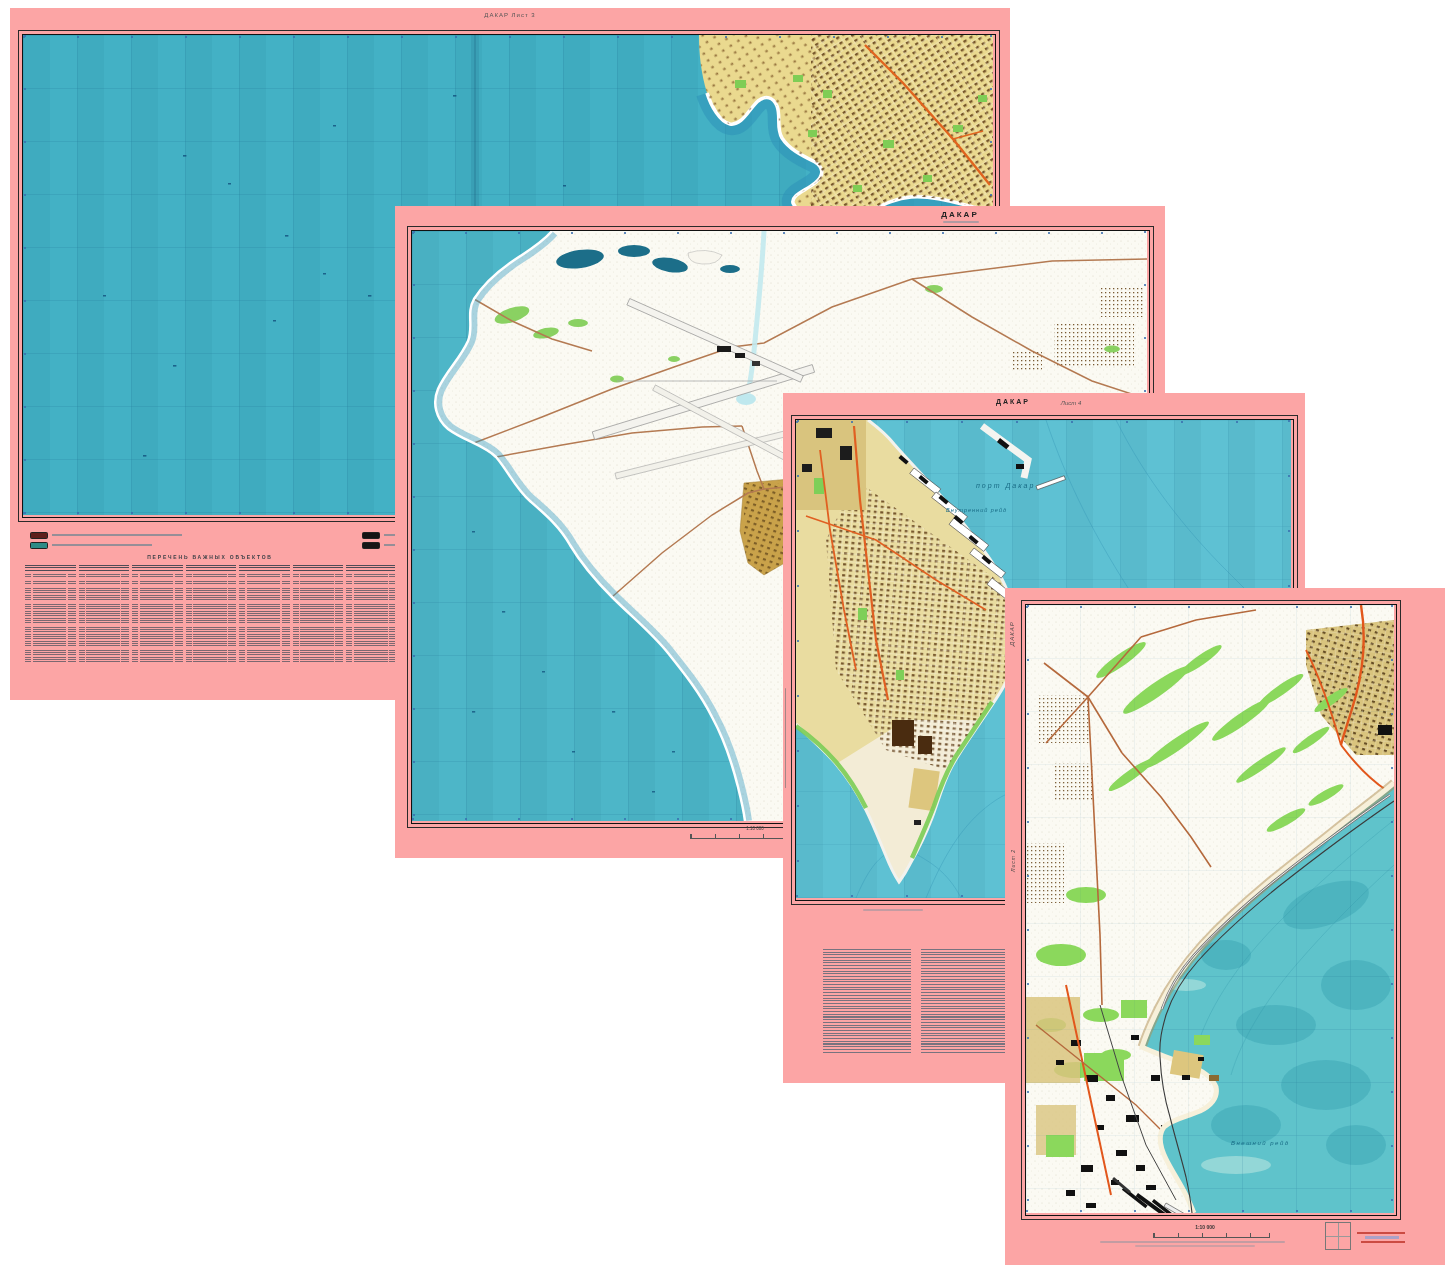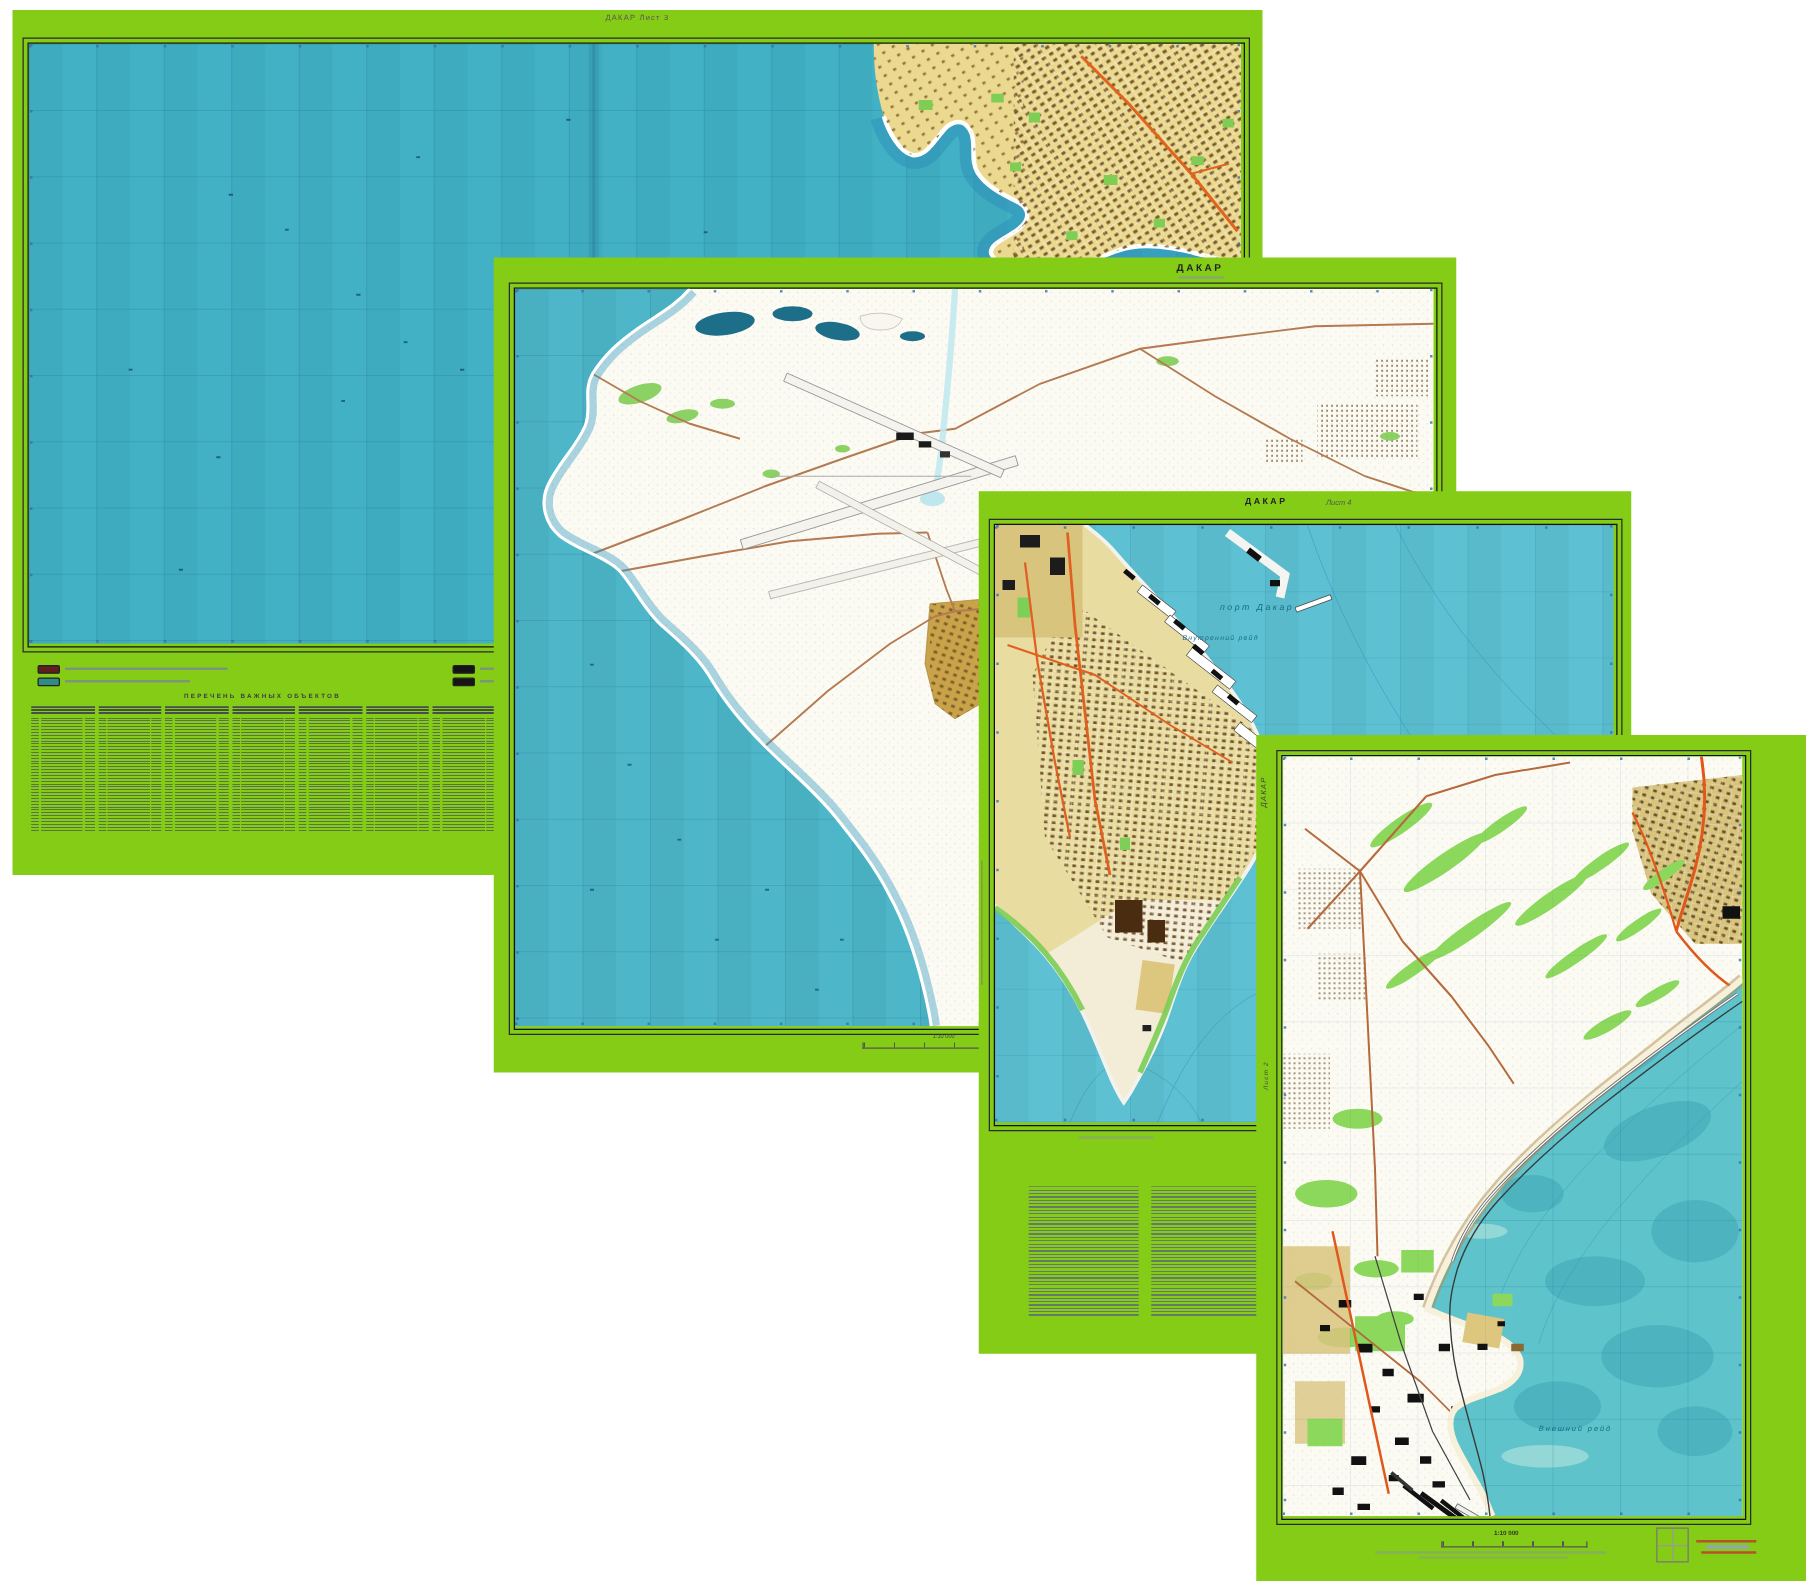--- a/index.html
+++ b/index.html
@@ -1,18 +1,18 @@
 <!DOCTYPE html>
 <html><head>
 <meta charset="utf-8">
 <style>
   html,body{margin:0;padding:0;background:#fff}
   .page{position:relative;width:1445px;height:1265px;background:#ffffff;overflow:hidden;
         font-family:"Liberation Sans",sans-serif}
-  .sheet{position:absolute;background:#84cc16}
+  .sheet{position:absolute;background:#fca5a5}
   .frame{position:absolute;border:1.2px solid #2a2a2a}
   .frame::before{content:"";position:absolute;inset:3px;border:1.4px solid #111;pointer-events:none}
   .frame svg{position:absolute;left:4px;top:4px;display:block}
   .title{position:absolute;font-weight:bold;color:#222;text-align:center;letter-spacing:2px}
   .smallcap{position:absolute;color:#555;text-align:center}
   .smudge{position:absolute;background:#8a93a0;opacity:.65;border-radius:1px}
   .ftext{position:absolute;background-image:repeating-linear-gradient(to bottom,rgba(96,106,120,.85) 0 1px,transparent 1px 2.7px)}
   .vlabel{position:absolute;writing-mode:vertical-rl;transform:rotate(180deg);color:#444;letter-spacing:1px}
   .litem{position:absolute;display:flex;align-items:center;gap:4px}
   .swatch{width:16px;height:4.5px;border:0.6px solid #222;border-radius:1.5px}

